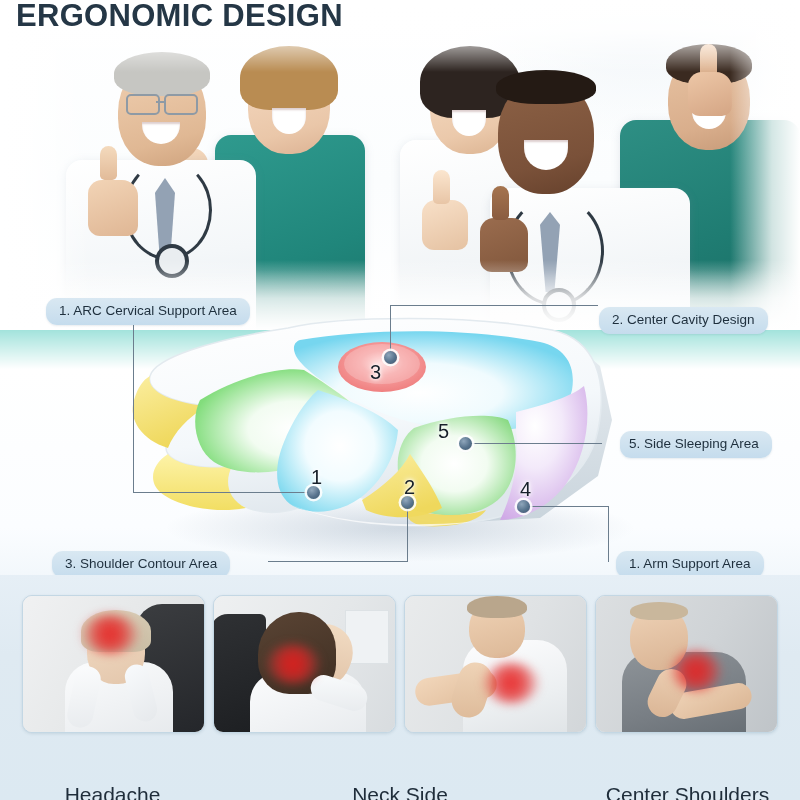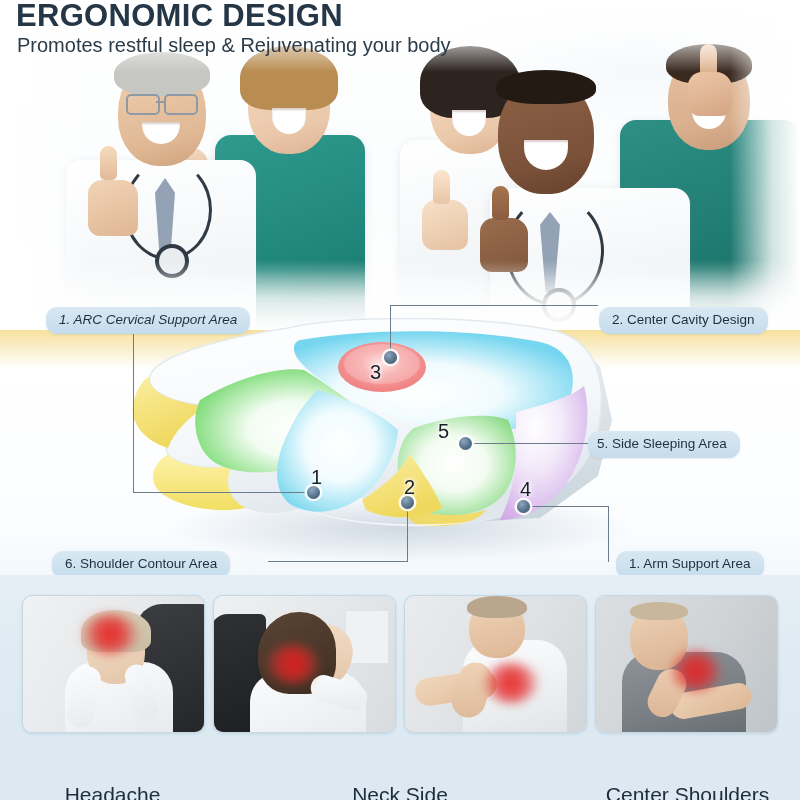--- a/index.html
+++ b/index.html
@@ -10,21 +10,21 @@
   }
   body {
     font-family: "Liberation Sans", sans-serif;
     -webkit-font-smoothing: antialiased;
   }
   #page {
     position: relative;
     width: 800px;
     height: 800px;
     overflow: hidden;
-    background: #eab308;
+    background: #14b8a6;
   }
 
   
   .header {
     position: absolute;
     left: 0; top: 0;
     width: 800px;
     height: 64px;
     z-index: 40;
   }
@@ -300,21 +300,20 @@
     </div>
 
     <div class="hero-fade-t"></div>
     <div class="hero-fade-l"></div>
     <div class="hero-fade-r"></div>
     <div class="hero-fade-b"></div>
   </div>
 
   <div class="header">
     <div class="title">ERGONOMIC DESIGN</div>
-    <div class="subtitle">Promotes restful sleep &amp; Rejuvenating your body</div>
   </div>
 
   <div class="diagram">
     <div class="diagram-bg"></div>
 
     <svg width="800" height="330" viewBox="0 0 800 330" style="position:absolute; left:0; top:0;">
       <defs>
         <linearGradient id="gBody" x1="0" y1="0" x2="0.3" y2="1">
           <stop offset="0%" stop-color="#ffffff"></stop>
           <stop offset="60%" stop-color="#f4f8fb"></stop>
@@ -444,25 +443,25 @@
     <div class="marker-dot" style="left:384px; top:81px;"></div>
     <div class="marker-num" style="left:370px; top:91px;">3</div>
 
     <div class="marker-dot" style="left:517px; top:230px;"></div>
     <div class="marker-num" style="left:520px; top:208px;">4</div>
 
     <div class="marker-dot" style="left:459px; top:167px;"></div>
     <div class="marker-num" style="left:438px; top:150px;">5</div>
   </div>
 
-  <div class="pill" style="left:46px; top:307px;font-style:italic;">1. ARC Cervical Support Area</div>
-  <div class="pill" style="left:52px; top:551px;">6. Shoulder Contour Area</div>
+  <div class="pill" style="left:46px; top:298px;">1. ARC Cervical Support Area</div>
+  <div class="pill" style="left:52px; top:551px;">3. Shoulder Contour Area</div>
   <div class="pill" style="left:599px; top:307px;">2. Center Cavity Design</div>
   <div class="pill" style="left:616px; top:551px;">1. Arm Support Area</div>
-  <div class="pill" style="left:588px; top:431px;padding-left:9px;">5. Side Sleeping Area</div>
+  <div class="pill" style="left:620px; top:431px;padding-left:9px;">5. Side Sleeping Area</div>
 
   <div class="bottom">
     <div class="cards">
 
       <div class="card">
         <div class="card-photo" style="background:linear-gradient(120deg,#f0f1f2 0%,#e7e9ea 45%,#dcdfe1 100%);">
           <div style="position:absolute; right:-6px; top:8px; width:74px; height:128px; background:linear-gradient(160deg,#3b3d40,#24262a); border-radius:26px 8px 0 0;"></div>
           <div class="torso" style="left:42px; top:66px; width:108px; height:78px; background:linear-gradient(160deg,#fbfcfd 0%,#e6e9ec 100%);"></div>
           <div class="head" style="left:64px; top:22px; width:58px; height:66px; background:linear-gradient(160deg,#f3ddc6,#e3c6ab);"></div>
           <div class="hair" style="left:58px; top:14px; width:70px; height:42px; background:linear-gradient(160deg,#ded3bd,#c9bda4); border-radius:50% 50% 26% 26%;"></div>

